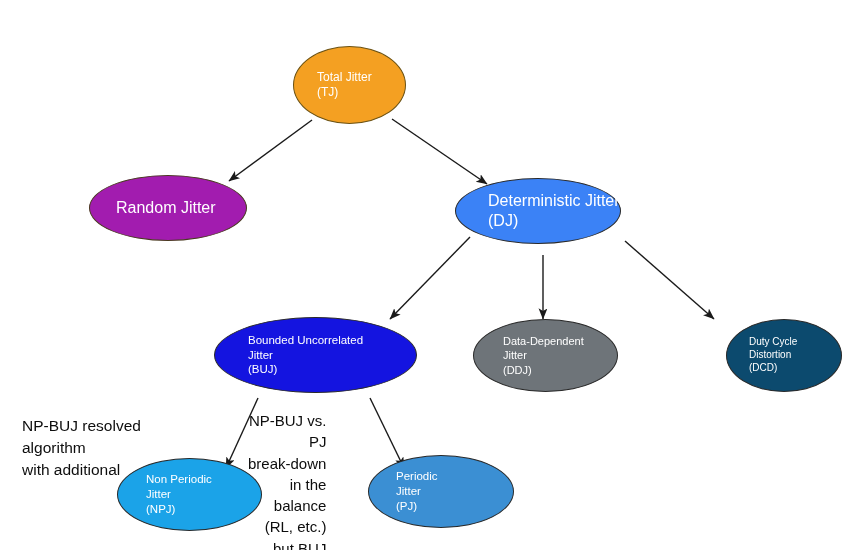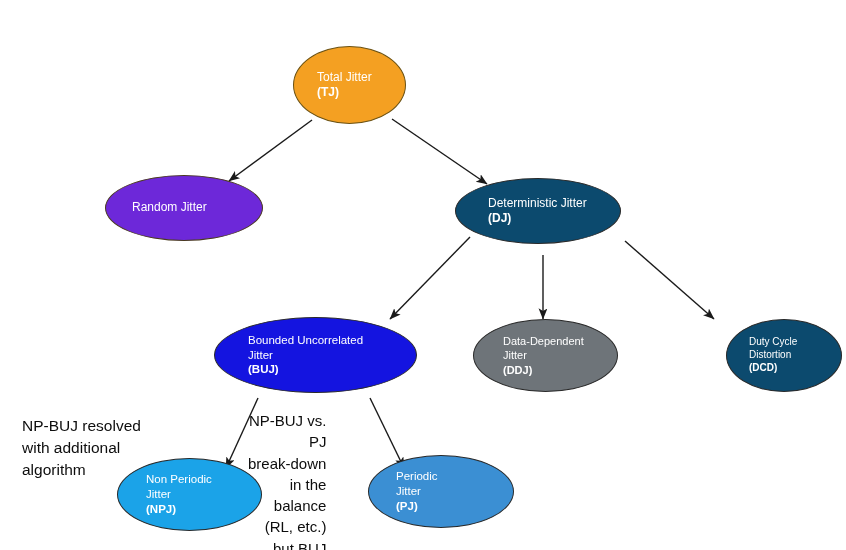--- a/index.html
+++ b/index.html
@@ -37,21 +37,21 @@
     color: #ffffff;
     line-height: 1.28;
     z-index: 2;
   }
   .node .ln {
     display: block;
     white-space: nowrap;
     overflow: visible;
   }
   .node .ln.b {
-    font-weight: bold;
+    font-weight: normal;
   }
   .note {
     position: absolute;
     color: #0d0d0d;
     line-height: 1.42;
     z-index: 3;
   }
   .note .ln {
     display: block;
     white-space: nowrap;
@@ -80,24 +80,24 @@
         <line x1="258" y1="362" x2="226" y2="432" stroke="#1a1a1a" stroke-width="1.4" marker-end="url(#arrowhead)"></line>
         <line x1="370" y1="362" x2="404" y2="432" stroke="#1a1a1a" stroke-width="1.4" marker-end="url(#arrowhead)"></line>
       </g>
   </svg>
 
   <div id="node-layer">
       <div class="node" style="left: 293px; top: 10px; width: 113px; height: 78px; background: rgb(244, 160, 34); border-color: rgb(107, 82, 20); color: rgb(255, 255, 255); font-size: 12px; padding-left: 23px;">
         <span class="ln">Total Jitter</span>
         <span class="ln b">(TJ)</span>
       </div>
-      <div class="node" style="left: 105px; top: 139px; width: 158px; height: 66px; background: #6d28d9; border-color: rgb(74, 58, 32); color: rgb(255, 255, 255); font-size: 12px; padding-left: 26px;">
+      <div class="node" style="left: 89px; top: 139px; width: 158px; height: 66px; background: #a21caf; border-color: rgb(74, 58, 32); color: rgb(255, 255, 255); font-size: 16px; padding-left: 26px;">
         <span class="ln">Random Jitter</span>
       </div>
-      <div class="node" style="left: 455px; top: 142px; width: 166px; height: 66px; background: #0c4a6e; border-color: rgb(42, 42, 42); color: rgb(255, 255, 255); font-size: 12px; padding-left: 32px;">
+      <div class="node" style="left: 455px; top: 142px; width: 166px; height: 66px; background: #3b82f6; border-color: rgb(42, 42, 42); color: rgb(255, 255, 255); font-size: 16px; padding-left: 32px;">
         <span class="ln">Deterministic Jitter</span>
         <span class="ln b">(DJ)</span>
       </div>
       <div class="node" style="left: 214px; top: 281px; width: 203px; height: 76px; background: rgb(20, 20, 224); border-color: rgb(42, 42, 42); color: rgb(255, 255, 255); font-size: 11.5px; padding-left: 33px;">
         <span class="ln">Bounded Uncorrelated</span>
         <span class="ln">Jitter</span>
         <span class="ln b">(BUJ)</span>
       </div>
       <div class="node" style="left: 473px; top: 283px; width: 145px; height: 73px; background: rgb(110, 116, 121); border-color: rgb(42, 42, 42); color: rgb(255, 255, 255); font-size: 11px; padding-left: 29px;">
         <span class="ln">Data-Dependent</span>
@@ -116,22 +116,22 @@
       </div>
       <div class="node" style="left: 368px; top: 419px; width: 146px; height: 73px; background: rgb(59, 143, 211); border-color: rgb(42, 42, 42); color: rgb(255, 255, 255); font-size: 11.5px; padding-left: 27px;">
         <span class="ln">Periodic</span>
         <span class="ln">Jitter</span>
         <span class="ln b">(PJ)</span>
       </div>
     </div>
   <div id="note-layer">
       <div class="note" style="left: 22px; top: 379px; font-size: 15.5px; color: rgb(13, 13, 13);">
         <span class="ln">NP-BUJ resolved</span>
+        <span class="ln">algorithm</span>
         <span class="ln">with additional</span>
-        <span class="ln">algorithm</span>
       </div>
       <div class="note center-note" style="left: 248px; top: 374px; font-size: 15px; color: rgb(13, 13, 13);">
         <span class="ln">NP-BUJ vs.</span>
         <span class="ln">PJ</span>
         <span class="ln">break-down</span>
         <span class="ln">in the</span>
         <span class="ln">balance</span>
         <span class="ln">(RL, etc.)</span>
         <span class="ln">but BUJ</span>
         <span class="ln">stable</span>

